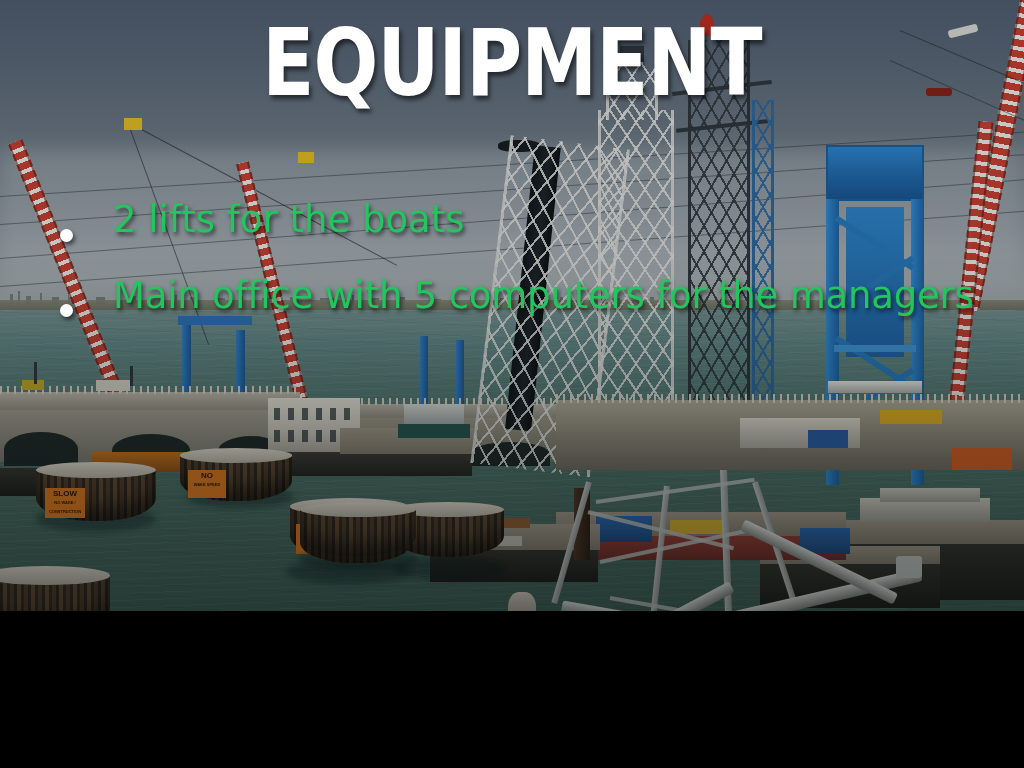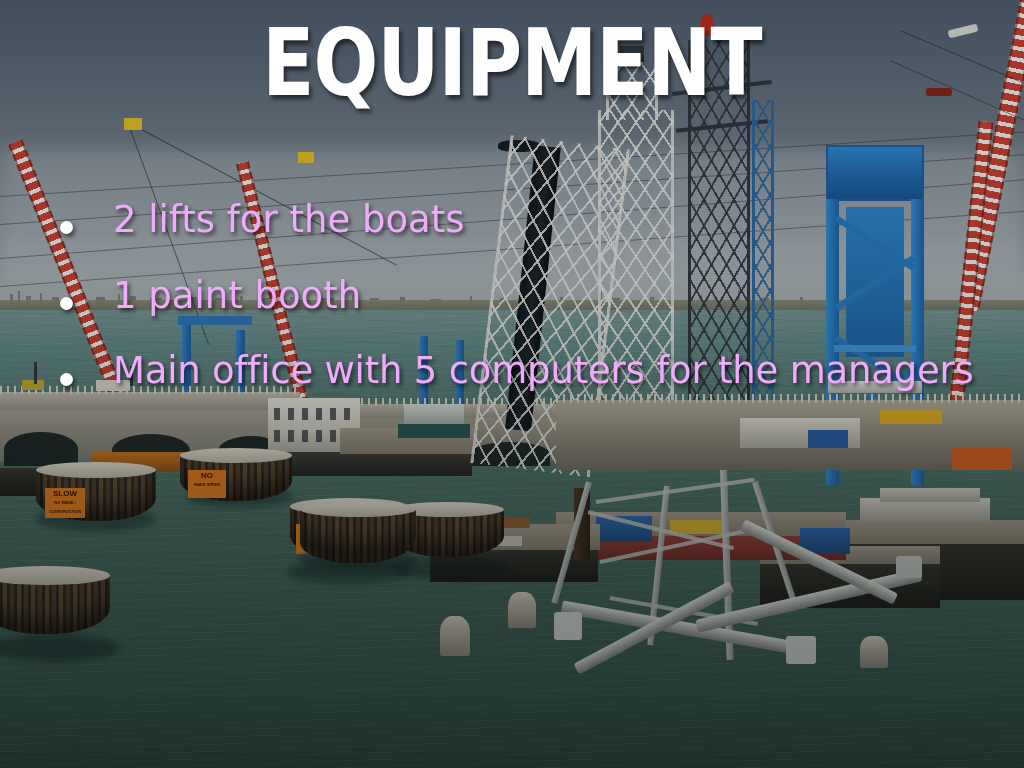--- a/index.html
+++ b/index.html
@@ -8,21 +8,21 @@
     padding: 0;
     background: #000;
   }
   body {
     font-family: "Liberation Sans", sans-serif;
   }
 
   #slide {
     position: relative;
     width: 1024px;
-    height: 768px;
+    height: 611px;
     overflow: hidden;
     background: #1d2a33;
   }
 
   
   #photo {
     position: absolute;
     inset: 0;
     overflow: hidden;
   }
@@ -304,23 +304,23 @@
   }
 
   #bullets {
     position: absolute;
     left: 60px;
     top: 198px;
     width: 950px;
   }
   .bullet {
     display: flex;
-    align-items: center;
+    align-items: flex-end;
     margin-bottom: 32px;
-    color: #f0abfc;
+    color: #22c55e;
     font-family: "DejaVu Sans", sans-serif;
     font-weight: 400;
     font-size: 37px;
     line-height: 1.18;
     text-shadow: 2px 3px 4px rgba(0,0,0,0.62);
     white-space: nowrap;
   }
   .bullet .dot {
     flex: 0 0 auto;
     width: 13px;
@@ -585,24 +585,20 @@
 
     <div id="title">EQUIPMENT</div>
 
     <div id="bullets">
 
       <div class="bullet b1">
         <span class="dot"></span>
         <span class="txt">2 lifts for the boats</span>
       </div>
 
-      <div class="bullet b2">
-        <span class="dot"></span>
-        <span class="txt">1 paint booth</span>
-      </div>
 
       <div class="bullet b3">
         <span class="dot"></span>
         <span class="txt">Main office with 5 computers for the managers</span>
       </div>
 
     </div>
   </div>
 
 </div>

